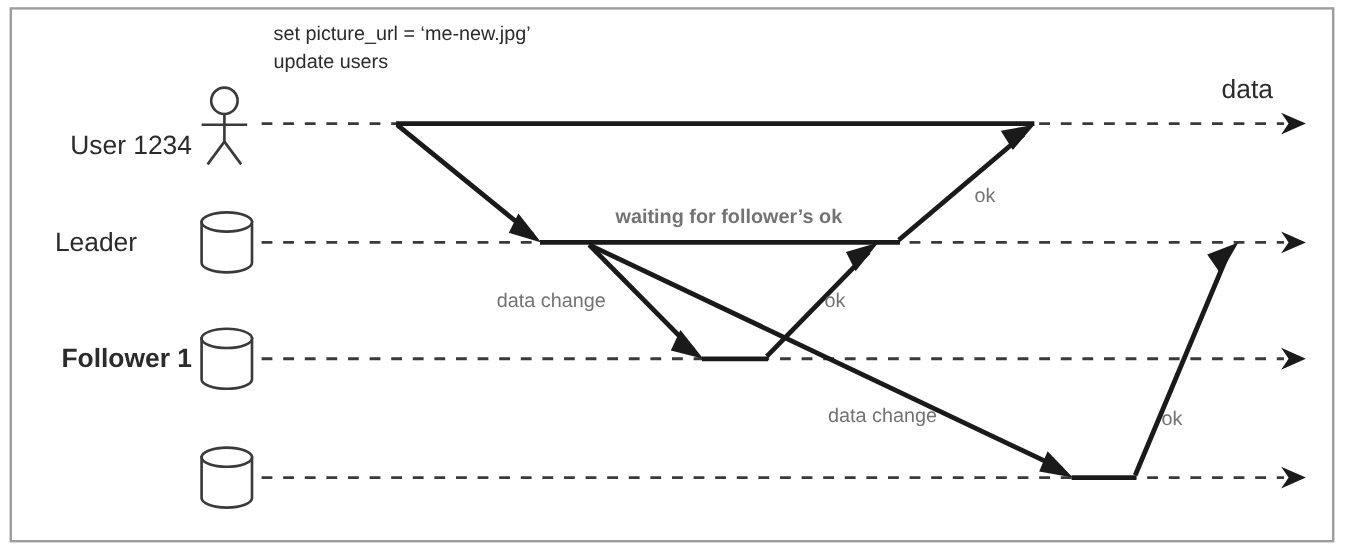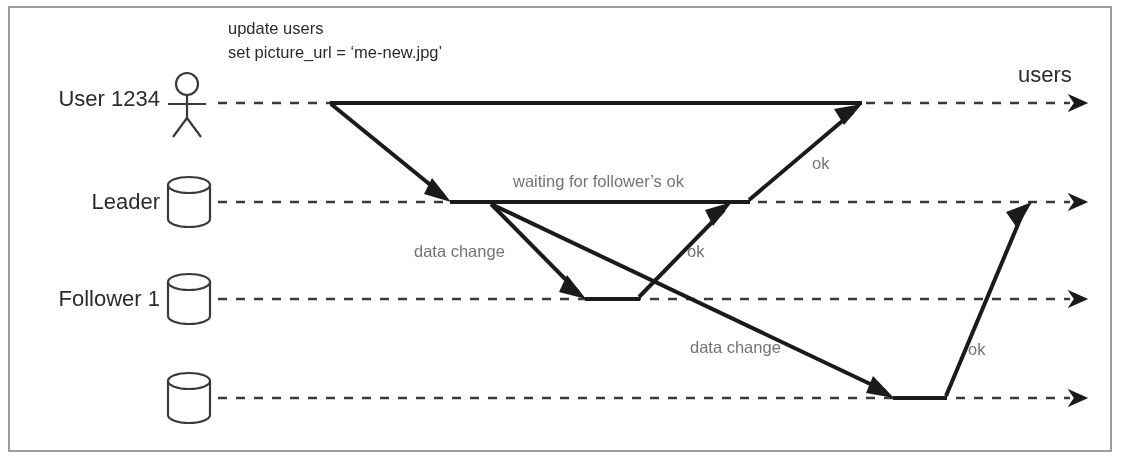--- a/index.html
+++ b/index.html
@@ -97,30 +97,30 @@
       <path class="icon-fill" d="M168,282 L168,316 A21,8 0 0 0 210,316 L210,282 Z"></path>
       <ellipse class="icon-fill" cx="189" cy="282" rx="21" ry="8"></ellipse>
     </g>
 
     <g>
       <path class="icon-fill" d="M168,381 L168,415 A21,8 0 0 0 210,415 L210,381 Z"></path>
       <ellipse class="icon-fill" cx="189" cy="381" rx="21" ry="8"></ellipse>
     </g>
   </svg>
 
-  <div class="lane-label" style="left:0;top:86px;width:160px;">User 1234</div>
-  <div class="lane-label" style="left:0;top:189px;width:160px;">Leader</div>
-  <div class="lane-label" style="left:0;top:286px;width:160px;">Follower 1</div>
+  <div class="lane-label" style="left:0;top:108px;width:160px;">User 1234</div>
+  <div class="lane-label" style="left:0;top:189px;width:160px;text-align:center;">Leader</div>
+  <div class="lane-label" style="left:0;top:286px;width:160px;font-weight:bold;">Follower 1</div>
 
   <div class="sql-block" style="left:228px;top:16px;">
+    <span class="sql-line">set picture_url = ‘me-new.jpg’</span>
     <span class="sql-line">update users</span>
-    <span class="sql-line">set picture_url = ‘me-new.jpg’</span>
   </div>
 
-  <div class="time-label" style="left:1018px;top:62px;">users</div>
+  <div class="time-label" style="left:1018px;top:62px;">data</div>
 
-  <div class="msg-label" style="left:513px;top:172px;">waiting for follower’s ok</div>
+  <div class="msg-label" style="left:513px;top:172px;font-weight:bold;">waiting for follower’s ok</div>
   <div class="msg-label" style="left:414px;top:242px;">data change</div>
   <div class="msg-label" style="left:690px;top:338px;">data change</div>
   <div class="msg-label" style="left:687px;top:242px;">ok</div>
   <div class="msg-label" style="left:968px;top:340px;">ok</div>
   <div class="msg-label" style="left:812px;top:154px;">ok</div>
 </div>
 
 </body></html>

